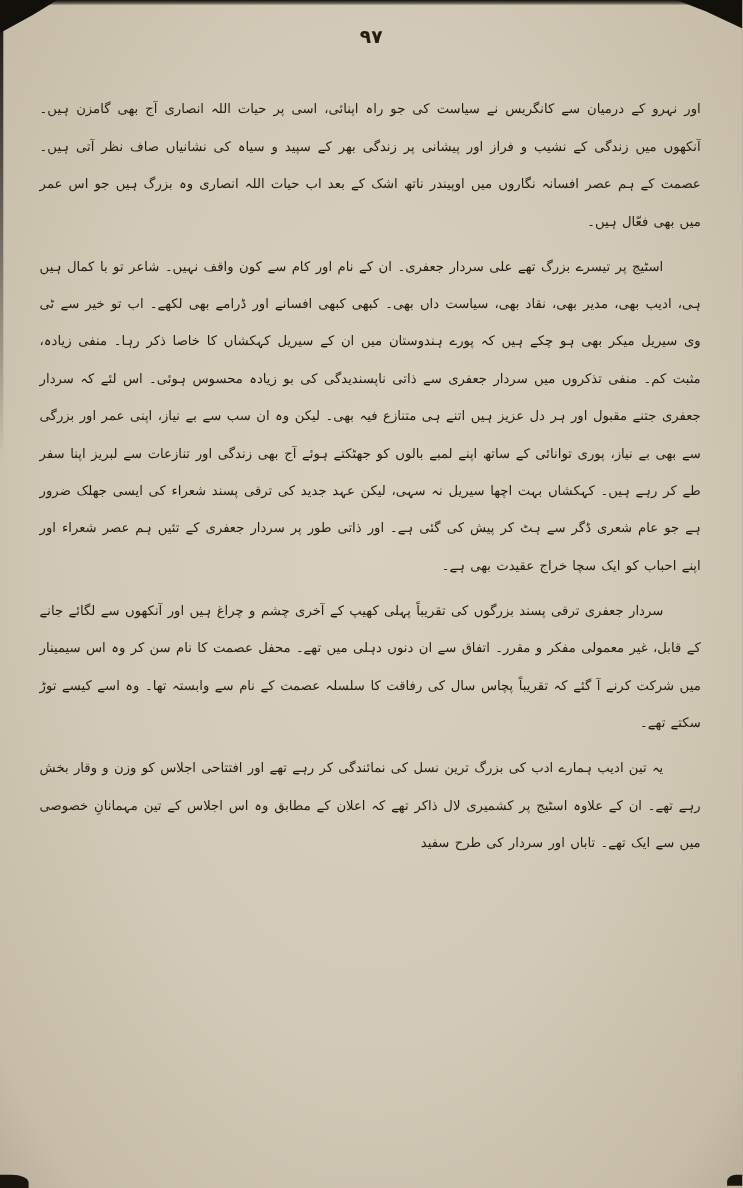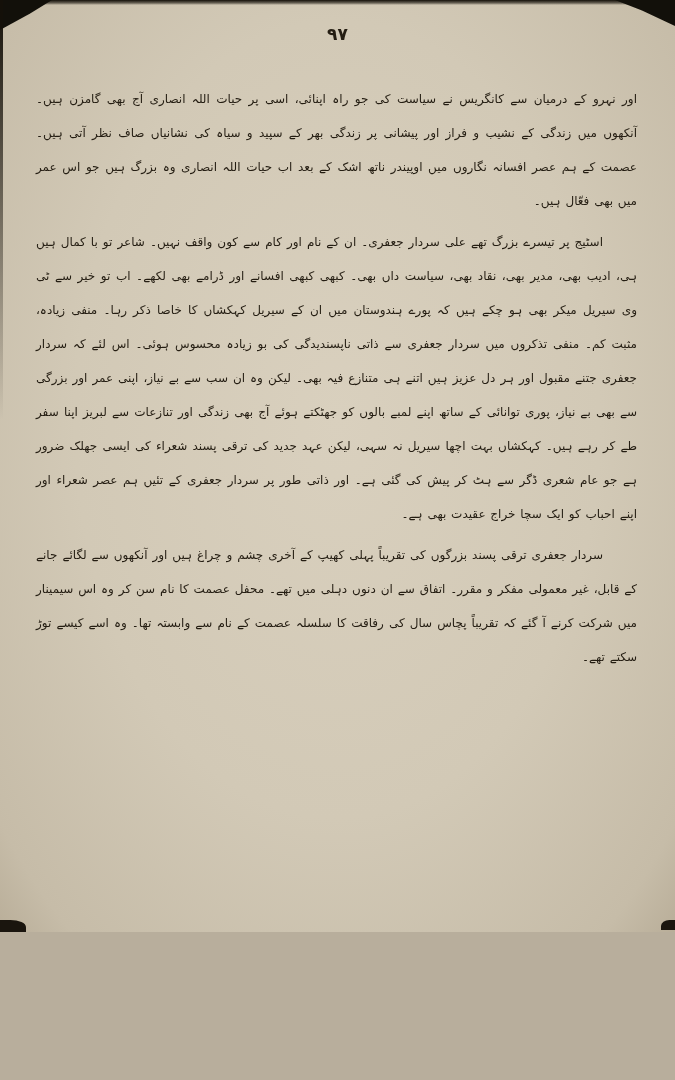--- a/index.html
+++ b/index.html
@@ -9,21 +9,21 @@
     height: 1080px;
     overflow: hidden;
   }
   body {
     font-family: "DejaVu Sans", sans-serif;
     background: #b8ae9c;
   }
   .page {
     position: relative;
     width: 675px;
-    height: 932px;
+    height: 1080px;
     background:
       radial-gradient(ellipse at 50% 45%, #d9d0be 0%, #d2c9b6 55%, #c6bca8 90%, #b9ae99 100%);
     box-sizing: border-box;
     overflow: hidden;
     text-decoration: underline;
   }
   
   .artifact {
     position: absolute;
     background: #17130d;
@@ -98,15 +98,16 @@
   <div class="artifact left-edge"></div>
   <div class="artifact bottom-left"></div>
   <div class="artifact bottom-right"></div>
 
   <div class="page-number">٩٧</div>
 
   <div class="text-block">
     <p>اور نہرو کے درمیان سے کانگریس نے سیاست کی جو راہ اپنائی، اسی پر حیات اللہ انصاری آج بھی گامزن ہیں۔ آنکھوں میں زندگی کے نشیب و فراز اور پیشانی پر زندگی بھر کے سپید و سیاہ کی نشانیاں صاف نظر آتی ہیں۔ عصمت کے ہم عصر افسانہ نگاروں میں اوپیندر ناتھ اشک کے بعد اب حیات اللہ انصاری وہ بزرگ ہیں جو اس عمر میں بھی فعّال ہیں۔</p>
     <p class="indented">اسٹیج پر تیسرے بزرگ تھے علی سردار جعفری۔ ان کے نام اور کام سے کون واقف نہیں۔ شاعر تو با کمال ہیں ہی، ادیب بھی، مدیر بھی، نقاد بھی، سیاست داں بھی۔ کبھی کبھی افسانے اور ڈرامے بھی لکھے۔ اب تو خیر سے ٹی وی سیریل میکر بھی ہو چکے ہیں کہ پورے ہندوستان میں ان کے سیریل کہکشاں کا خاصا ذکر رہا۔ منفی زیادہ، مثبت کم۔ منفی تذکروں میں سردار جعفری سے ذاتی ناپسندیدگی کی بو زیادہ محسوس ہوئی۔ اس لئے کہ سردار جعفری جتنے مقبول اور ہر دل عزیز ہیں اتنے ہی متنازع فیہ بھی۔ لیکن وہ ان سب سے بے نیاز، اپنی عمر اور بزرگی سے بھی بے نیاز، پوری توانائی کے ساتھ اپنے لمبے بالوں کو جھٹکتے ہوئے آج بھی زندگی اور تنازعات سے لبریز اپنا سفر طے کر رہے ہیں۔ کہکشاں بہت اچھا سیریل نہ سہی، لیکن عہد جدید کی ترقی پسند شعراء کی ایسی جھلک ضرور ہے جو عام شعری ڈگر سے ہٹ کر پیش کی گئی ہے۔ اور ذاتی طور پر سردار جعفری کے تئیں ہم عصر شعراء اور اپنے احباب کو ایک سچا خراج عقیدت بھی ہے۔</p>
     <p class="indented">سردار جعفری ترقی پسند بزرگوں کی تقریباً پہلی کھیپ کے آخری چشم و چراغ ہیں اور آنکھوں سے لگائے جانے کے قابل، غیر معمولی مفکر و مقرر۔ اتفاق سے ان دنوں دہلی میں تھے۔ محفل عصمت کا نام سن کر وہ اس سیمینار میں شرکت کرنے آ گئے کہ تقریباً پچاس سال کی رفاقت کا سلسلہ عصمت کے نام سے وابستہ تھا۔ وہ اسے کیسے توڑ سکتے تھے۔</p>
+    <p class="indented">یہ تین ادیب ہمارے ادب کی بزرگ ترین نسل کی نمائندگی کر رہے تھے اور افتتاحی اجلاس کو وزن و وقار بخش رہے تھے۔ ان کے علاوہ اسٹیج پر کشمیری لال ذاکر تھے کہ اعلان کے مطابق وہ اس اجلاس کے تین مہمانانِ خصوصی میں سے ایک تھے۔ تاباں اور سردار کی طرح سفید</p>
   </div>
 
 </div>
 
 </body></html>

